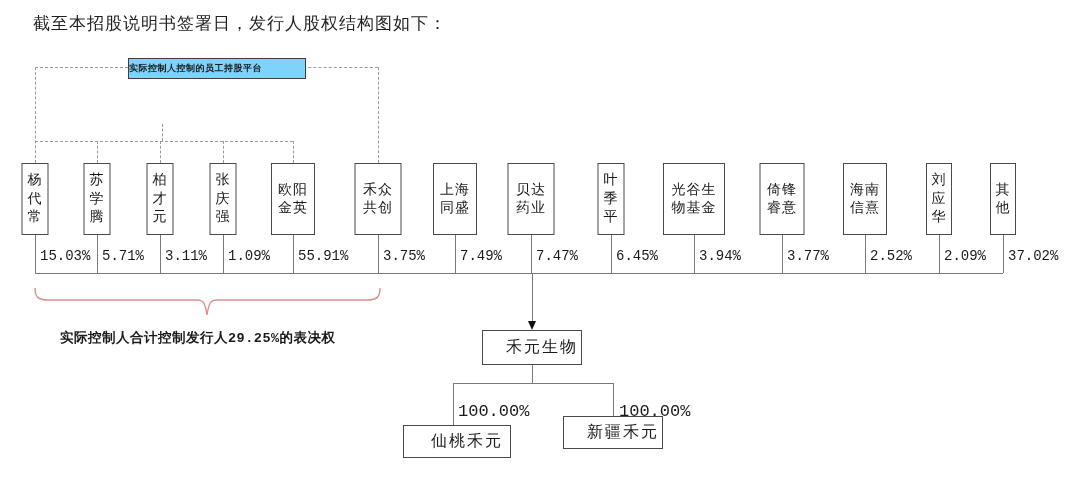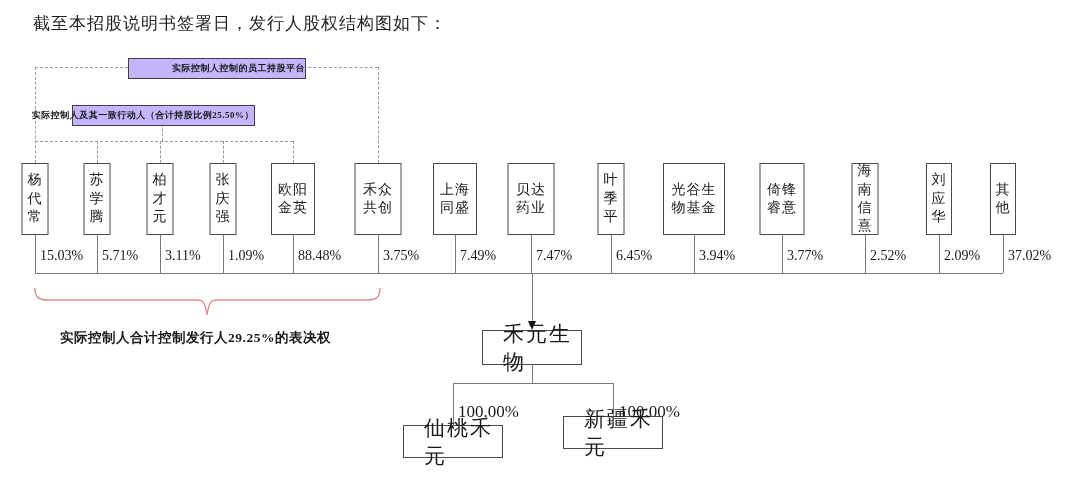--- a/index.html
+++ b/index.html
@@ -1,39 +1,39 @@
 <!DOCTYPE html>
 <html><head>
 <meta charset="utf-8">
 <style>
   html,body{margin:0;padding:0;background:#fff;}
   #stage{position:relative;width:1080px;height:484px;background:#ffffff;overflow:hidden;
-         font-family:Liberation Serif, serif;color:#1a1a1a;}
+         font-family:Liberation Mono, monospace;color:#1a1a1a;}
   .title{position:absolute;left:33px;top:12px;font-size:17px;letter-spacing:1px;color:#1f1f1f;}
   
-  .lblbox{position:absolute;border:1.3px solid #3f3f3f;background:#c4b5fd;display:flex;
-          align-items:center;justify-content:flex-end;font-size:9px;font-weight:bold;
+  .lblbox{position:absolute;border:1.3px solid #3f3f3f;background:#7dd3fc;display:flex;
+          align-items:center;justify-content:flex-start;font-size:9px;font-weight:bold;
           letter-spacing:.5px;white-space:nowrap;z-index:3;}
   
   .dh{position:absolute;border-top:1px dashed #9b9b9b;height:0;}
   .dv{position:absolute;border-left:1px dashed #9b9b9b;width:0;}
   
   .sv{position:absolute;border-left:1px solid #7a7a7a;width:0;}
   .sh-line{position:absolute;border-top:1px solid #7a7a7a;height:0;}
   
   .grp{position:absolute;top:163px;width:0;height:0;}
   .shbox{position:absolute;top:0;transform:translateX(-50%);height:72px;
          border:1.4px solid #4a4a4a;background:#fff;display:flex;align-items:center;
          justify-content:center;text-align:center;font-size:14px;line-height:1.32;
          white-space:pre-line;letter-spacing:1px;box-sizing:border-box;}
   .drop{position:absolute;left:-.5px;top:72px;height:38px;border-left:1px solid #7a7a7a;width:0;}
   .pct{position:absolute;left:5px;top:85px;font-size:14px;white-space:nowrap;}
   
   .cbox{position:absolute;border:1.4px solid #4a4a4a;background:#fff;display:flex;
-        align-items:center;justify-content:center;font-size:21px;letter-spacing:2px;
+        align-items:center;justify-content:center;font-size:16px;letter-spacing:2px;
         box-sizing:border-box;z-index:2;padding-left:20px;}
   .arrowhead{position:absolute;width:0;height:0;border-left:4.5px solid transparent;
              border-right:4.5px solid transparent;border-top:9px solid #111;}
   .subpct{position:absolute;font-size:17px;white-space:nowrap;}
   .voting{position:absolute;left:60px;top:329px;width:330px;
           font-size:13.5px;font-weight:bold;letter-spacing:.5px;}
   svg{position:absolute;}
 </style>
 </head>
 <body>
@@ -49,23 +49,20 @@
 
   <div class="dv" style="left:161.5px;top:124px;height:17px"></div>
   <div class="dh" style="left:35px;top:141px;width:258px"></div>
   <div class="dv" style="left:96.5px;top:141px;height:22px"></div>
   <div class="dv" style="left:159.5px;top:141px;height:22px"></div>
   <div class="dv" style="left:222.5px;top:141px;height:22px"></div>
   <div class="dv" style="left:292.5px;top:141px;height:22px"></div>
 
   <div class="lblbox" style="left:128px;top:58px;width:176px;height:19px">
     <span>实际控制人控制的员工持股平台</span>
-  </div>
-  <div class="lblbox" style="left:72px;top:105px;width:181px;height:19px">
-    <span>实际控制人及其一致行动人（合计持股比例25.50%）</span>
   </div>
 
   <div class="grp" style="left:35px">
     <div class="shbox" style="width:27px"><span>杨
 代
 常</span></div>
     <div class="drop"></div>
     <div class="pct">15.03%</div>
   </div>
   <div class="grp" style="left:97px">
@@ -86,21 +83,21 @@
     <div class="shbox" style="width:27px"><span>张
 庆
 强</span></div>
     <div class="drop"></div>
     <div class="pct">1.09%</div>
   </div>
   <div class="grp" style="left:293px">
     <div class="shbox" style="width:44px"><span>欧阳
 金英</span></div>
     <div class="drop"></div>
-    <div class="pct">88.48%</div>
+    <div class="pct">55.91%</div>
   </div>
   <div class="grp" style="left:378px">
     <div class="shbox" style="width:47px"><span>禾众
 共创</span></div>
     <div class="drop"></div>
     <div class="pct">3.75%</div>
   </div>
   <div class="grp" style="left:455px">
     <div class="shbox" style="width:44px"><span>上海
 同盛</span></div>
@@ -126,21 +123,21 @@
     <div class="drop"></div>
     <div class="pct">3.94%</div>
   </div>
   <div class="grp" style="left:782px">
     <div class="shbox" style="width:45px"><span>倚锋
 睿意</span></div>
     <div class="drop"></div>
     <div class="pct">3.77%</div>
   </div>
   <div class="grp" style="left:865px">
-    <div class="shbox" style="width:27px"><span>海南
+    <div class="shbox" style="width:44px"><span>海南
 信熹</span></div>
     <div class="drop"></div>
     <div class="pct">2.52%</div>
   </div>
   <div class="grp" style="left:939px">
     <div class="shbox" style="width:26px"><span>刘
 应
 华</span></div>
     <div class="drop"></div>
     <div class="pct">2.09%</div>
@@ -166,20 +163,20 @@
     <span>禾元生物</span>
   </div>
 
   <div class="sv" style="left:531.5px;top:365px;height:18px"></div>
   <div class="sh-line" style="left:453px;top:383px;width:160px"></div>
   <div class="sv" style="left:452.5px;top:383px;height:42px"></div>
   <div class="sv" style="left:612.5px;top:383px;height:42px"></div>
   <div class="subpct" style="left:458px;top:402px">100.00%</div>
   <div class="subpct" style="left:619px;top:402px">100.00%</div>
 
-  <div class="cbox" style="left:403px;top:425px;width:100px;height:33px">
+  <div class="cbox" style="left:403px;top:425px;width:108px;height:33px">
     <span>仙桃禾元</span>
   </div>
   <div class="cbox" style="left:563px;top:416px;width:100px;height:33px">
     <span>新疆禾元</span>
   </div>
 
 </div>
 
 </body></html>

